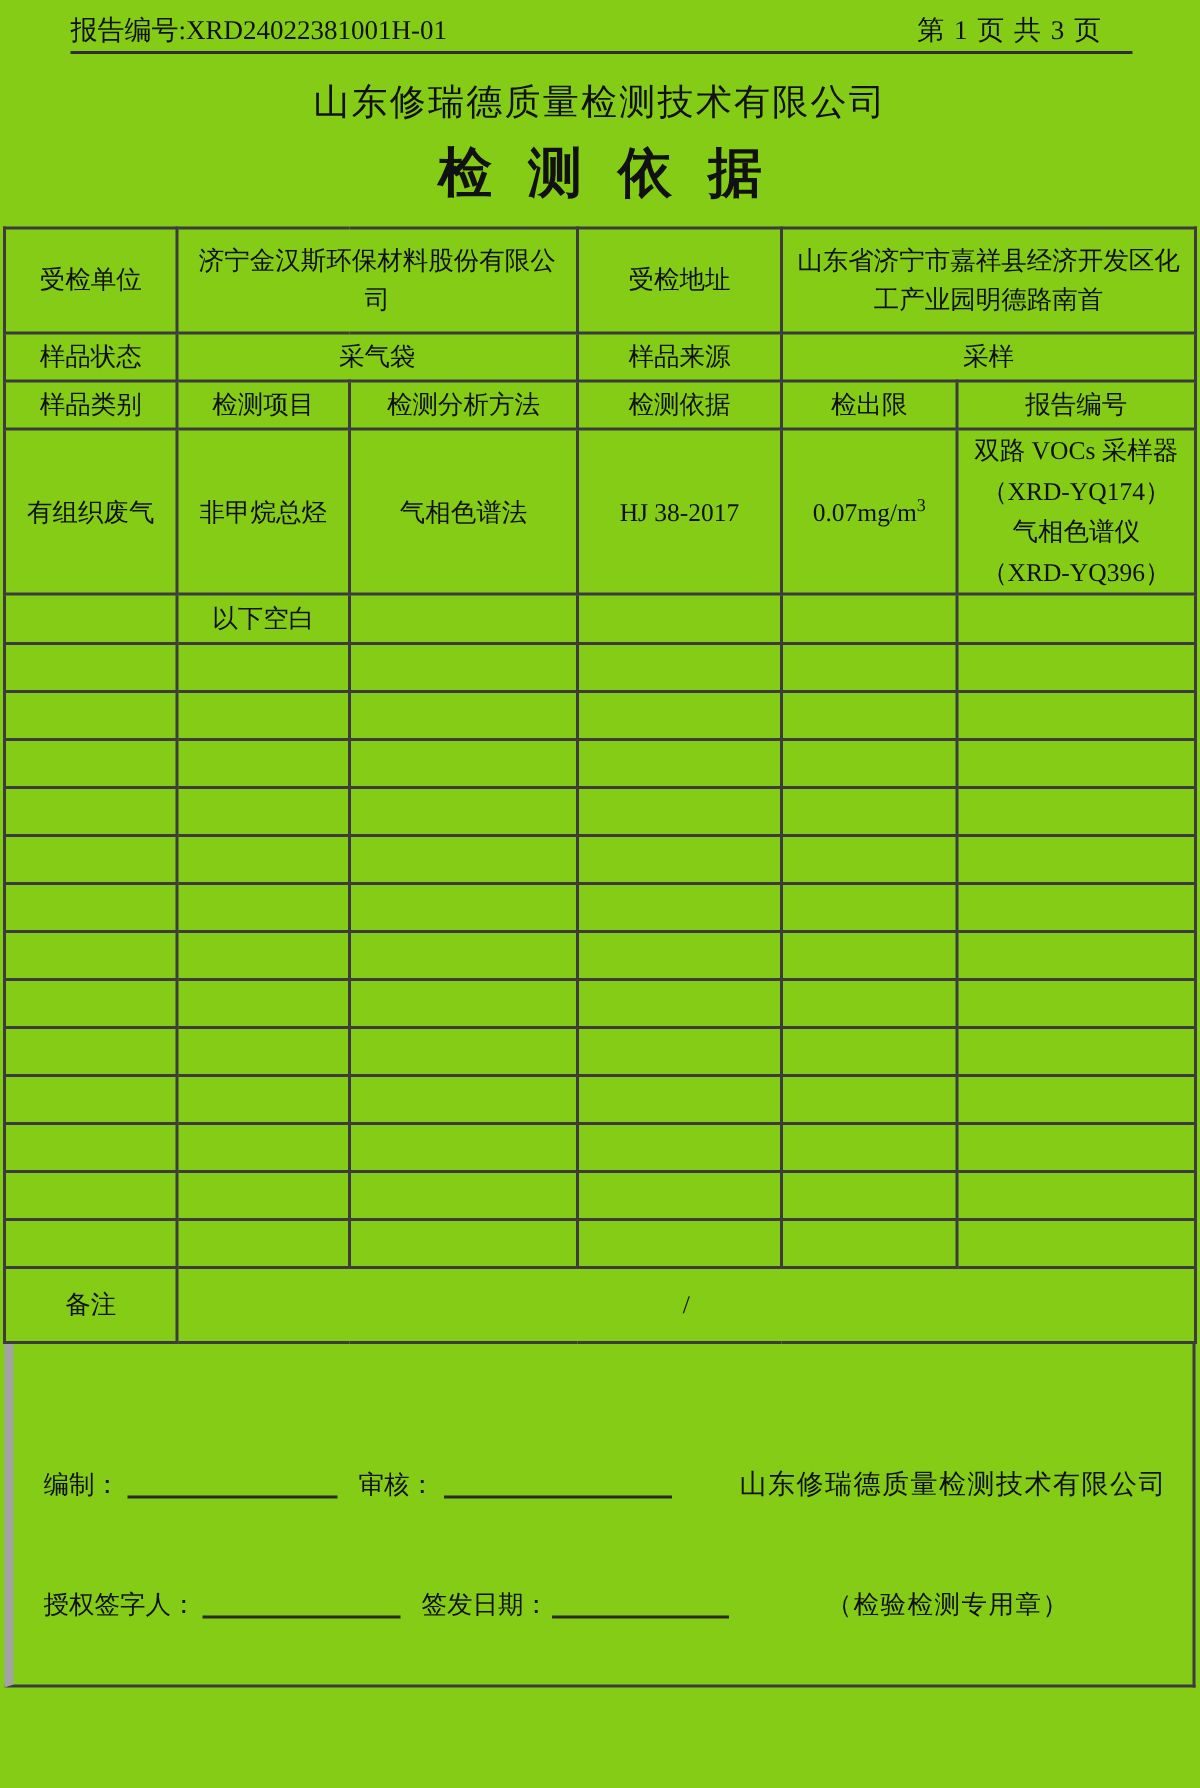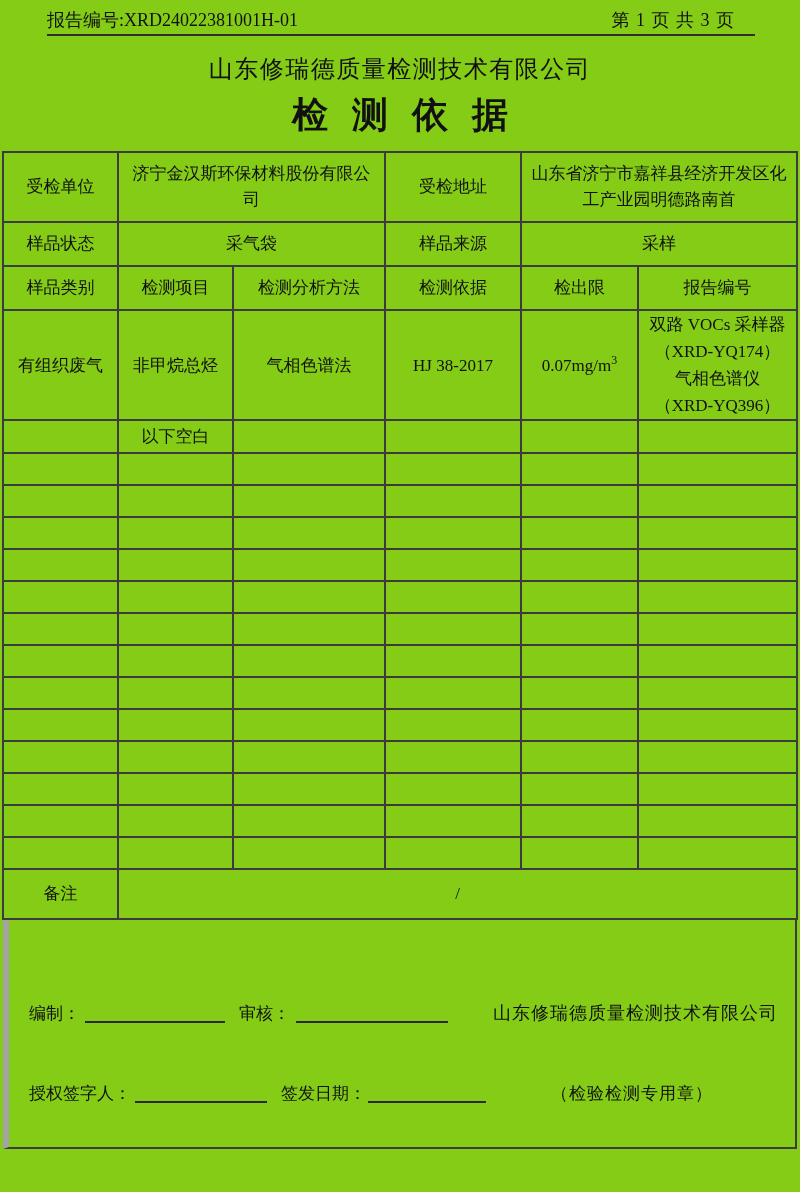--- a/index.html
+++ b/index.html
@@ -21,21 +21,21 @@
   table.info-table{
     margin:13px auto 0 auto;width:794px;border-collapse:collapse;table-layout:fixed;
   }
   table.info-table td{
     border:2px solid #3c3c3c;text-align:center;vertical-align:middle;
     font-size:17px;line-height:26px;padding:0 6px;overflow:hidden;
   }
   td.pad8{padding:0 8px;}
   td.pad10{padding:0 10px;}
   tr.r-top{height:70px;}
-  tr.r-small{height:44px;}
+  tr.r-small{height:32px;}
   tr.r-data1{height:110px;}
   tr.r-data1 td{line-height:27px;}
   tr.r-data2{height:50px;}
   tr.r-data2 td{line-height:25px;}
   tr.r-blanknote{height:33px;}
   tr.r-empty{height:32px;}
   tr.r-remark{height:50px;}
   sup{font-size:12px;line-height:0;}
   
   .footer-box{

